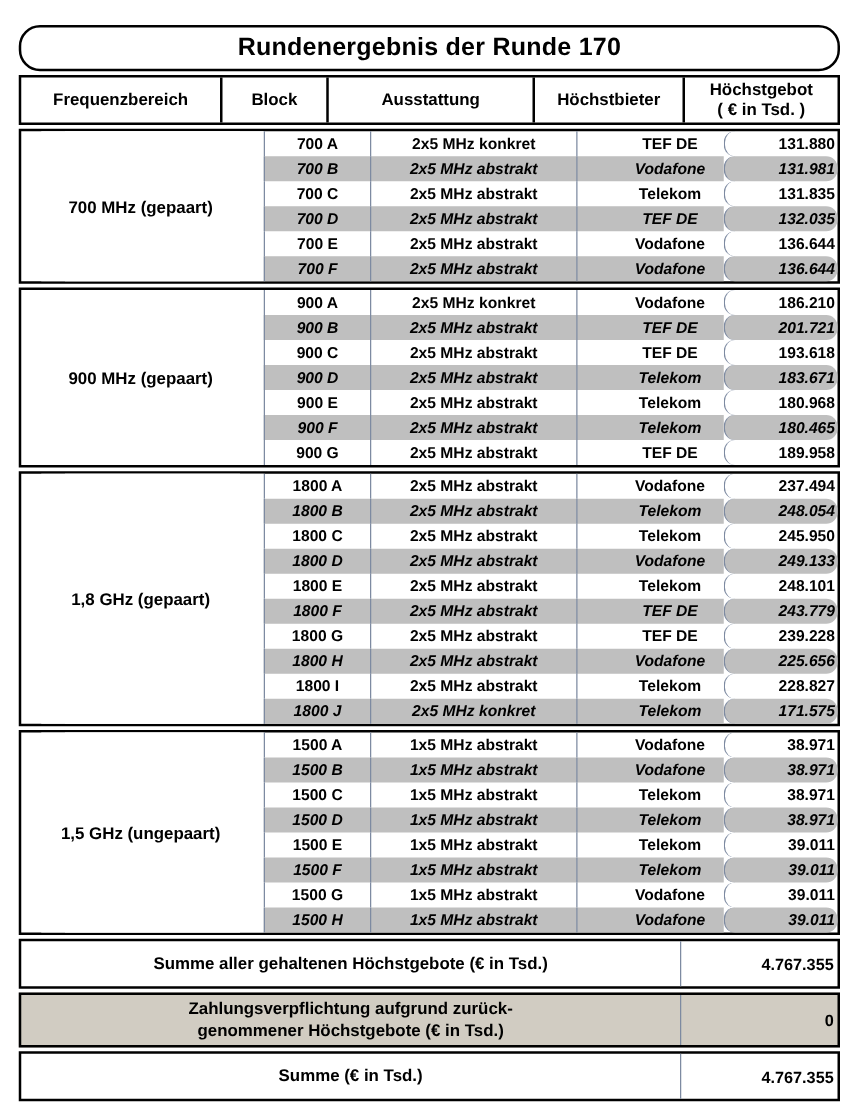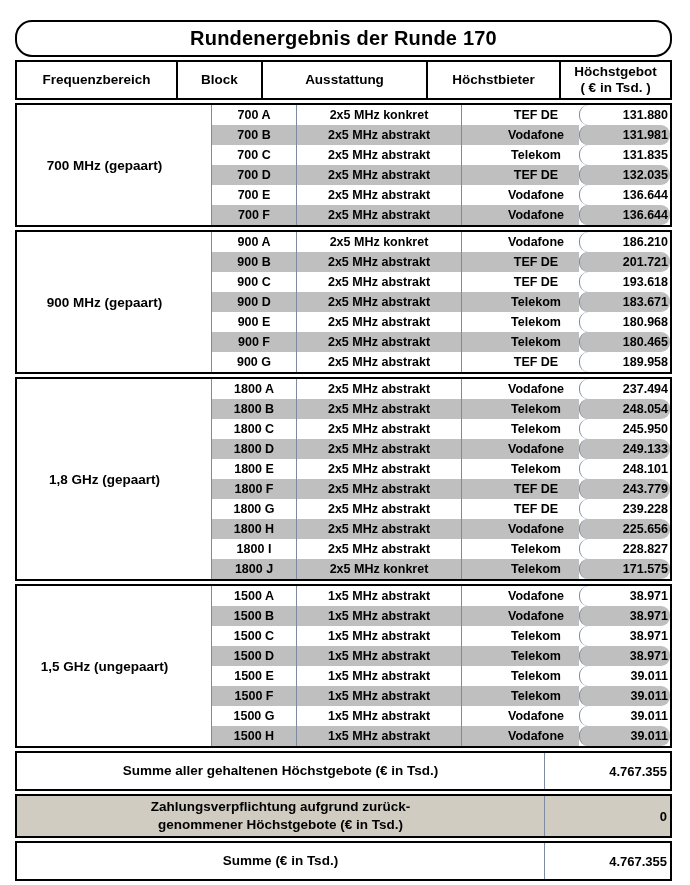--- a/index.html
+++ b/index.html
@@ -34,42 +34,42 @@
   .hcell {
     display: flex; flex-direction: column; align-items: center; justify-content: center;
     box-sizing: border-box; font-size: 13.5px; line-height: 1.2; text-align: center;
   }
   .hcell + .hcell { border-left: 2px solid var(--border); }
 
   
   .w-band   { width: 159px; }
   .w-block  { width: 85px;  }
   .w-aus    { width: 165px; }
-  .w-bieter { width: 133px; }
+  .w-bieter { width: 120px; }
   .w-gebot  { flex: 1; }
 
   
   .section { position: relative; padding: 0; }
   .band-label {
-    position: absolute; left: 8px; top: 0; bottom: 0; width: 159px;
+    position: absolute; left: 16px; top: 0; bottom: 0; width: 159px;
     display: flex; align-items: center; justify-content: center;
     font-size: 13.5px; text-align: center; background: #ffffff; z-index: 2;
   }
   .drow { display: flex; height: 20px; margin-left: 35px; }
   .cell {
     box-sizing: border-box; font-size: 12.5px; line-height: 20px;
     text-align: center; white-space: nowrap; overflow: hidden;
   }
   .cell.band-spacer { width: 159px; background: #ffffff; }
   .cell.c-block  { width: 85px;  border-left: 1px solid var(--grid); }
   .cell.c-aus    { width: 165px; border-left: 1px solid var(--grid); }
   .cell.c-bieter { width: 118px; border-left: 1px solid var(--grid); padding-left: 31px; }
   .cell.c-gebot  { flex: 1;      border-left: 1px solid var(--grid);
                    text-align: right; padding-right: 2px; border-radius: 9px; }
-  .drow.striped .cell:not(.band-spacer) { background: var(--stripe); }
+  .drow.striped .cell:not(.band-spacer) { background: var(--stripe); font-style: italic; }
 
   
   .sum-box { display: flex; height: 40px; }
   .sum-box.tall { height: 44px; }
   .sum-box.shaded { background: var(--footer-shade); }
   .sum-label {
     width: 527px; box-sizing: border-box;
     display: flex; flex-direction: column; align-items: center; justify-content: center;
     font-size: 13.5px; line-height: 1.3; text-align: center;
   }

